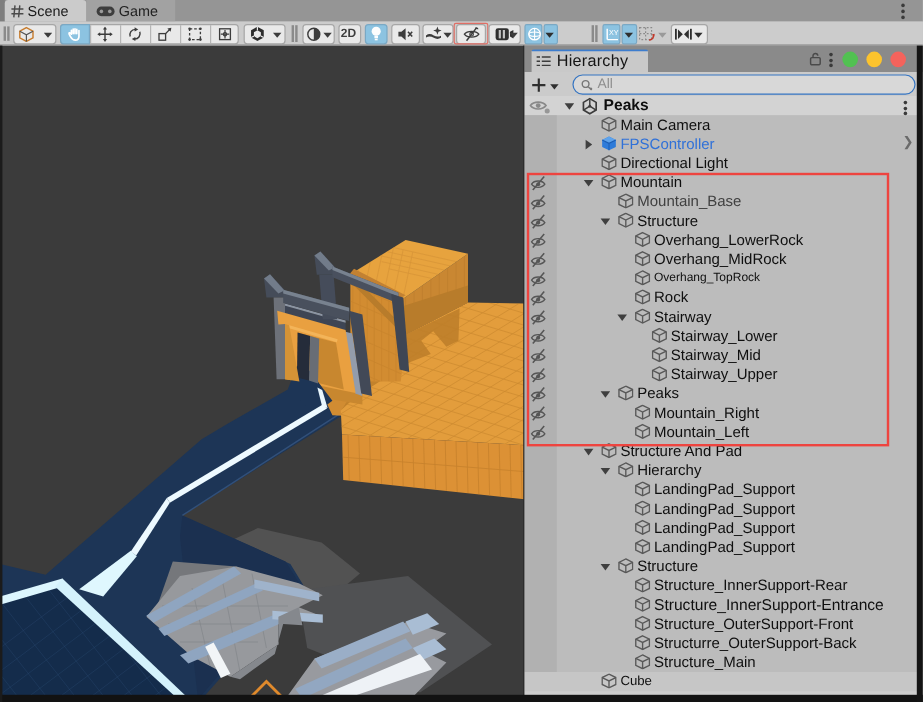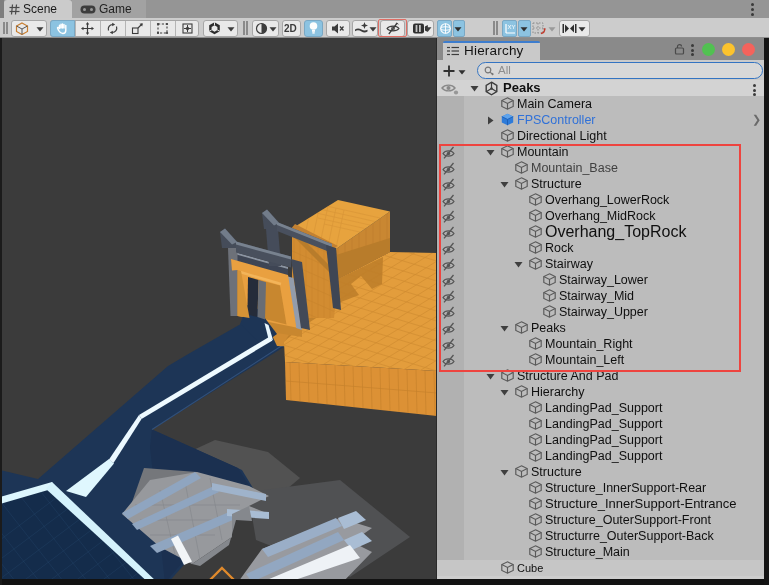--- a/index.html
+++ b/index.html
@@ -556,21 +556,21 @@
 
 <svg style="position:absolute;left:441px;top:226px" width="15" height="13" viewBox="0 0 15 13">
 <path d="M2,7.5 C4.2,4 10.8,4 13,7.5 C10.8,11 4.2,11 2,7.5 Z" fill="none" stroke="#565656" stroke-width="1.2"></path>
 <circle cx="7.5" cy="7.5" r="1.7" fill="#565656"></circle>
 <line x1="12.5" y1="1" x2="3" y2="12.3" stroke="#565656" stroke-width="1.3"></line>
 </svg>
 <svg style="position:absolute;left:529px;top:225px" width="13" height="13" viewBox="0 0 13 13">
 <polygon points="6.5,0.8 12.2,3.6 12.2,9.4 6.5,12.2 0.8,9.4 0.8,3.6" fill="none" stroke="#595959" stroke-width="1.15"></polygon>
 <path d="M0.8,3.6 6.5,6.4 12.2,3.6 M6.5,6.4 6.5,12.2" stroke="#595959" stroke-width="1.15" fill="none"></path>
 </svg>
-<div style="position:absolute;left:545px;top:224px;height:16px;line-height:16px;font-size:16px;color:#0f0f0f;white-space:nowrap">Overhang_TopRock</div>
+<div style="position:absolute;left:545px;top:224px;height:16px;line-height:16px;font-size:10px;color:#0f0f0f;white-space:nowrap">Overhang_TopRock</div>
 
 <svg style="position:absolute;left:441px;top:242px" width="15" height="13" viewBox="0 0 15 13">
 <path d="M2,7.5 C4.2,4 10.8,4 13,7.5 C10.8,11 4.2,11 2,7.5 Z" fill="none" stroke="#565656" stroke-width="1.2"></path>
 <circle cx="7.5" cy="7.5" r="1.7" fill="#565656"></circle>
 <line x1="12.5" y1="1" x2="3" y2="12.3" stroke="#565656" stroke-width="1.3"></line>
 </svg>
 <svg style="position:absolute;left:529px;top:241px" width="13" height="13" viewBox="0 0 13 13">
 <polygon points="6.5,0.8 12.2,3.6 12.2,9.4 6.5,12.2 0.8,9.4 0.8,3.6" fill="none" stroke="#595959" stroke-width="1.15"></polygon>
 <path d="M0.8,3.6 6.5,6.4 12.2,3.6 M6.5,6.4 6.5,12.2" stroke="#595959" stroke-width="1.15" fill="none"></path>
 </svg>

